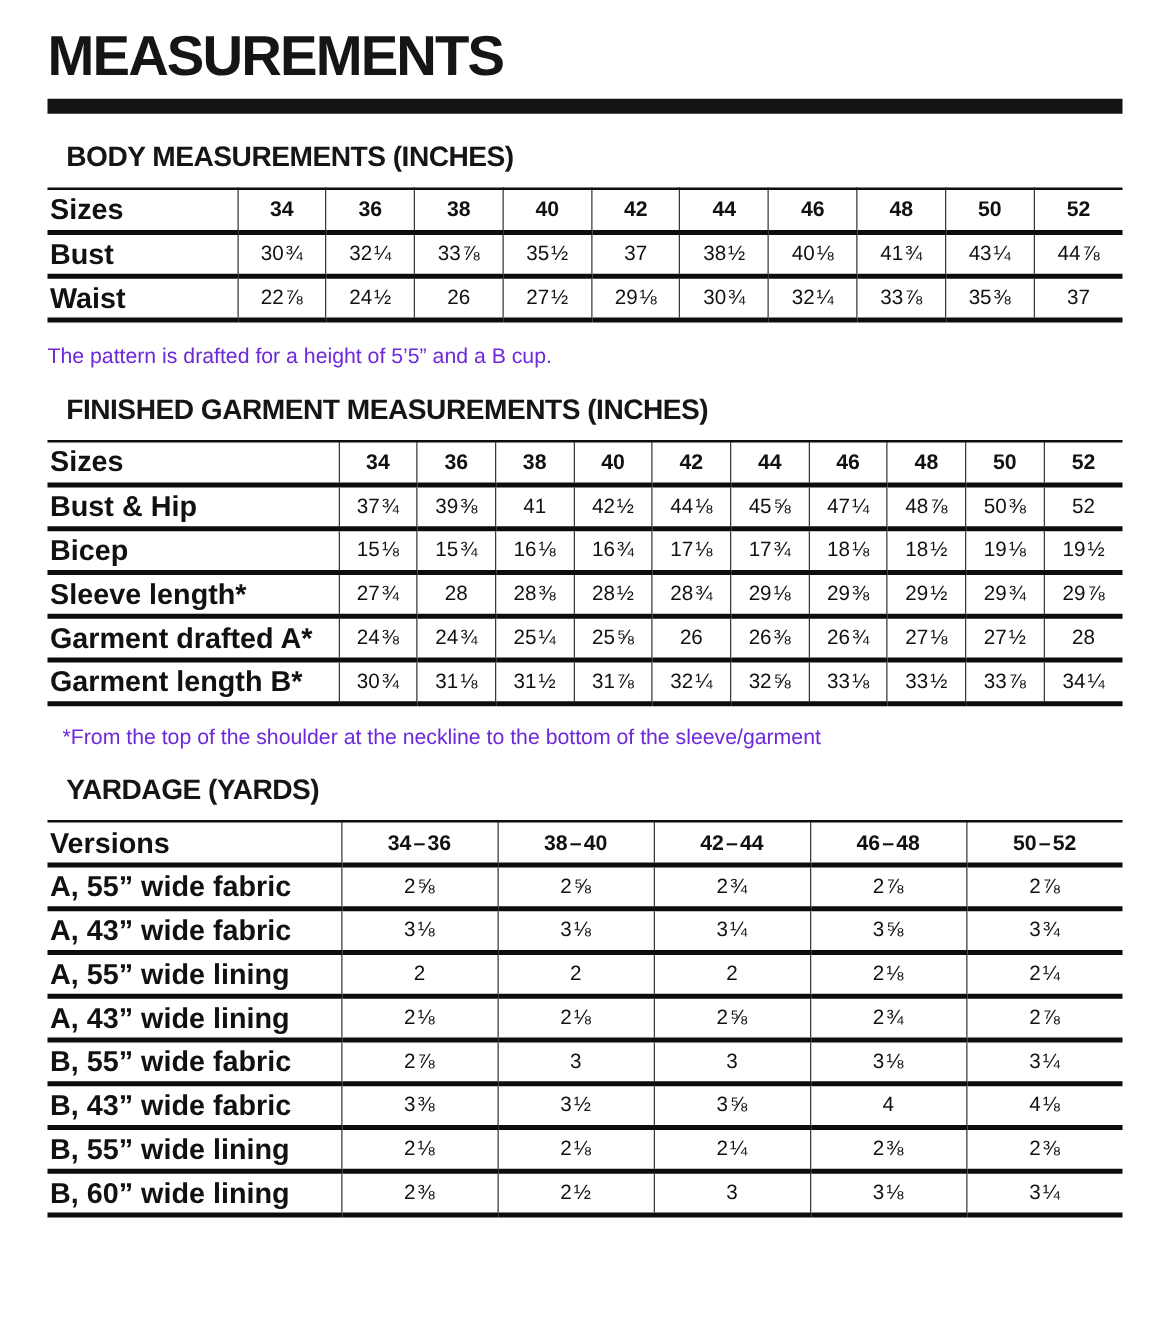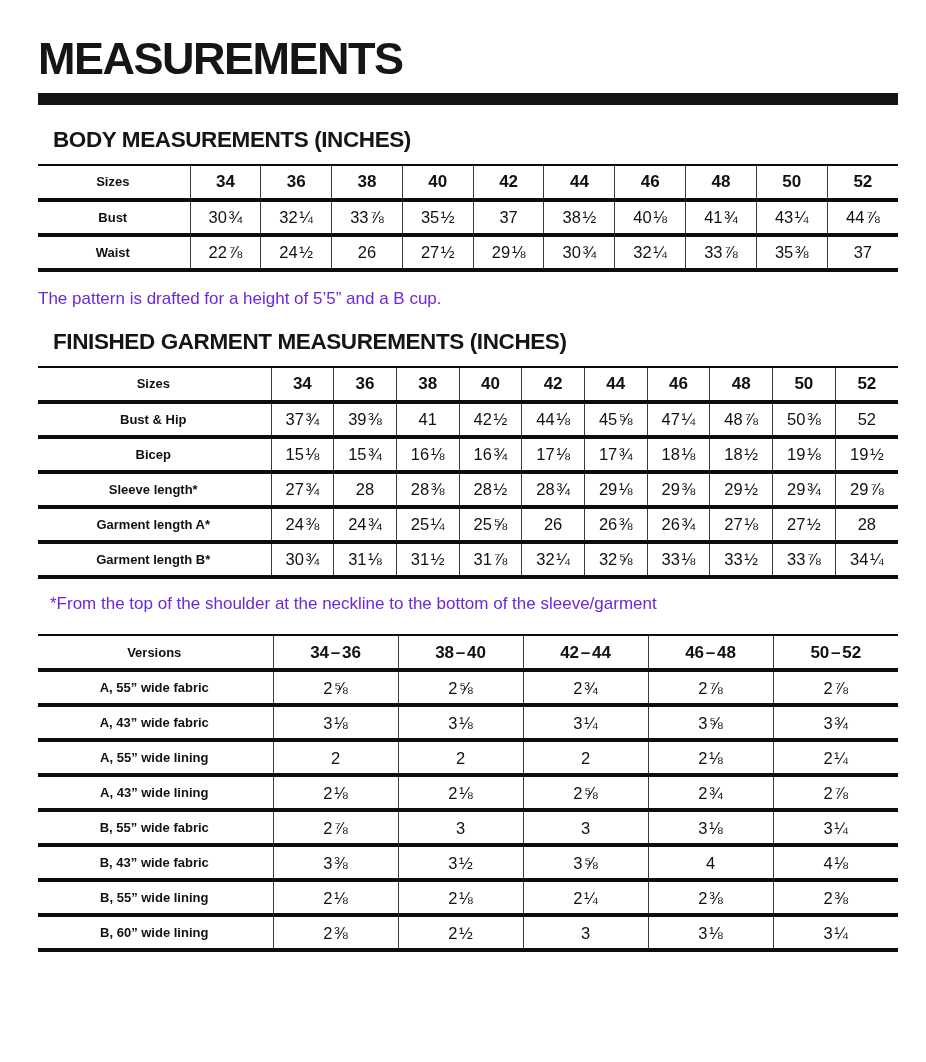--- a/index.html
+++ b/index.html
@@ -5,21 +5,21 @@
   * { box-sizing: border-box; }
   html, body {
     margin: 0; padding: 0;
     background: #ffffff;
     font-family: "Liberation Sans", "DejaVu Sans", sans-serif;
     color: #111111;
   }
   .page {
     width: 926px;
     height: 1062px;
-    padding: 36px 28px 10px 38px;
+    padding: 22px 28px 10px 38px;
     overflow: hidden;
   }
   .content { width: 860px; }
 
   h1.page-title {
     margin: 0 0 12px 0;
     font-size: 45px;
     line-height: 1.0;
     font-weight: 700;
     letter-spacing: -1.5px;
@@ -54,24 +54,24 @@
     line-height: 1;
     text-align: center;
     word-spacing: -3px;
     overflow: hidden;
     white-space: nowrap;
   }
   table.mtable th { font-weight: 700; font-size: 17px; }
   table.mtable th:not(:first-child),
   table.mtable td:not(:first-child) { border-left: 1.4px solid #3a3a3a; }
   table.mtable .lbl {
-    text-align: center;
+    text-align: left;
     padding-left: 2px;
     word-spacing: normal;
-    font-size: 13px;
+    font-size: 23px;
   }
   table.mtable tbody .lbl { font-weight: 700; }
   table.t-yardage tbody .lbl { font-weight: 700; }
 
   .t-body col.label-col { width: 152px; }
   .t-finished col.label-col { width: 233px; }
   .t-yardage col.label-col { width: 235px; }
 
   p.note {
     margin: 17px 0 21px 0;
@@ -221,21 +221,21 @@
               <td>28 ⅜</td>
               <td>28 ½</td>
               <td>28 ¾</td>
               <td>29 ⅛</td>
               <td>29 ⅜</td>
               <td>29 ½</td>
               <td>29 ¾</td>
               <td>29 ⅞</td>
             </tr>
             <tr>
-              <td class="lbl">Garment length A*</td>
+              <td class="lbl">Garment drafted A*</td>
               <td>24 ⅜</td>
               <td>24 ¾</td>
               <td>25 ¼</td>
               <td>25 ⅝</td>
               <td>26</td>
               <td>26 ⅜</td>
               <td>26 ¾</td>
               <td>27 ⅛</td>
               <td>27 ½</td>
               <td>28</td>
@@ -253,20 +253,21 @@
               <td>33 ⅞</td>
               <td>34 ¼</td>
             </tr>
           </tbody>
         </table>
     </section>
 
     <p class="note footnote">*From the top of the shoulder at the neckline to the bottom of the sleeve/garment</p>
 
     <section class="tbl-section">
+      <h2 class="section-heading">YARDAGE (YARDS)</h2>
       <table class="mtable t-yardage">
           <colgroup>
             <col class="label-col">
             <col class="data-col">
             <col class="data-col">
             <col class="data-col">
             <col class="data-col">
             <col class="data-col">
           </colgroup>
           <thead>

